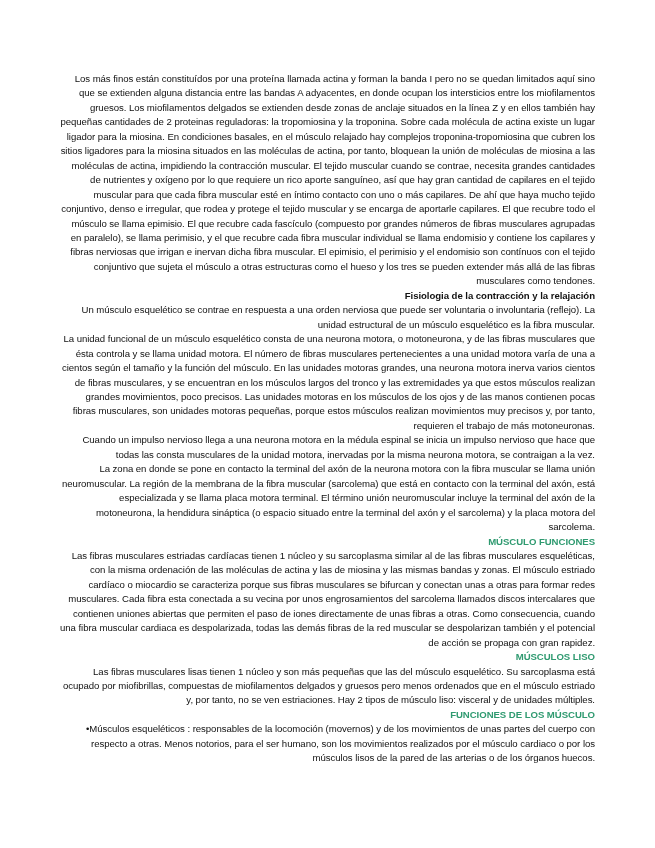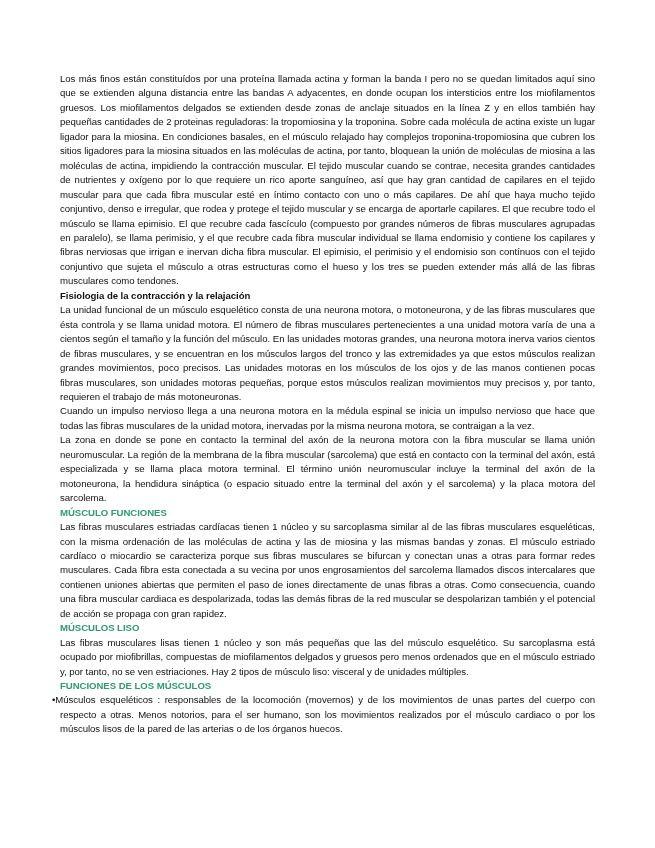--- a/index.html
+++ b/index.html
@@ -18,20 +18,21 @@
     font-size: 9.6px;
     line-height: 14.45px;
     color: #111111;
     box-sizing: border-box;
     padding: 70px 60px 0 60px;
     letter-spacing: -0.05px;
   }
   .content p {
     margin: 0;
     padding: 0;
+    text-align: right;
   }
   .para {
     text-align: justify;
   }
   .h-bold {
     font-weight: bold;
     color: #111111;
   }
   .h-green {
     font-weight: bold;
@@ -45,23 +46,24 @@
     display: inline;
   }
 </style>
 </head>
 <body>
 
 <div class="page" style="color: rgb(17, 17, 17);">
   <div class="content">
       <p class="para">Los más finos están constituídos por una proteína llamada actina y forman la banda I pero no se quedan limitados aquí sino que se extienden alguna distancia entre las bandas A adyacentes, en donde ocupan los intersticios entre los miofilamentos gruesos. Los miofilamentos delgados se extienden desde zonas de anclaje situados en la línea Z y en ellos también hay pequeñas cantidades de 2 proteinas reguladoras: la tropomiosina y la troponina. Sobre cada molécula de actina existe un lugar ligador para la miosina. En condiciones basales, en el músculo relajado hay complejos troponina-tropomiosina que cubren los sitios ligadores para la miosina situados en las moléculas de actina, por tanto, bloquean la unión de moléculas de miosina a las moléculas de actina, impidiendo la contracción muscular. El tejido muscular cuando se contrae, necesita grandes cantidades de nutrientes y oxígeno por lo que requiere un rico aporte sanguíneo, así que hay gran cantidad de capilares en el tejido muscular para que cada fibra muscular esté en íntimo contacto con uno o más capilares. De ahí que haya mucho tejido conjuntivo, denso e irregular, que rodea y protege el tejido muscular y se encarga de aportarle capilares. El que recubre todo el músculo se llama epimisio. El que recubre cada fascículo (compuesto por grandes números de fibras musculares agrupadas en paralelo), se llama perimisio, y el que recubre cada fibra muscular individual se llama endomisio y contiene los capilares y fibras nerviosas que irrigan e inervan dicha fibra muscular. El epimisio, el perimisio y el endomisio son contínuos con el tejido conjuntivo que sujeta el músculo a otras estructuras como el hueso y los tres se pueden extender más allá de las fibras musculares como tendones.</p>
       <p class="h-bold">Fisiologia de la contracción y la relajación</p>
+      <p class="para">Un músculo esquelético se contrae en respuesta a una orden nerviosa que puede ser voluntaria o involuntaria (reflejo). La unidad estructural de un músculo esquelético es la fibra muscular.</p>
       <p class="para">La unidad funcional de un músculo esquelético consta de una neurona motora, o motoneurona, y de las fibras musculares que ésta controla y se llama unidad motora. El número de fibras musculares pertenecientes a una unidad motora varía de una a cientos según el tamaño y la función del músculo. En las unidades motoras grandes, una neurona motora inerva varios cientos de fibras musculares, y se encuentran en los músculos largos del tronco y las extremidades ya que estos músculos realizan grandes movimientos, poco precisos. Las unidades motoras en los músculos de los ojos y de las manos contienen pocas fibras musculares, son unidades motoras pequeñas, porque estos músculos realizan movimientos muy precisos y, por tanto, requieren el trabajo de más motoneuronas.</p>
-      <p class="para">Cuando un impulso nervioso llega a una neurona motora en la médula espinal se inicia un impulso nervioso que hace que todas las fibras musculares de la unidad motora, inervadas por la misma neurona motora, se contraigan a la vez.</p>
+      <p class="para">Cuando un impulso nervioso llega a una neurona motora en la médula espinal se inicia un impulso nervioso que hace que todas las consta musculares de la unidad motora, inervadas por la misma neurona motora, se contraigan a la vez.</p>
       <p class="para">La zona en donde se pone en contacto la terminal del axón de la neurona motora con la fibra muscular se llama unión neuromuscular. La región de la membrana de la fibra muscular (sarcolema) que está en contacto con la terminal del axón, está especializada y se llama placa motora terminal. El término unión neuromuscular incluye la terminal del axón de la motoneurona, la hendidura sináptica (o espacio situado entre la terminal del axón y el sarcolema) y la placa motora del sarcolema.</p>
       <p class="h-green" style="color: rgb(47, 154, 112);">MÚSCULO FUNCIONES</p>
       <p class="para">Las fibras musculares estriadas cardíacas tienen 1 núcleo y su sarcoplasma similar al de las fibras musculares esqueléticas, con la misma ordenación de las moléculas de actina y las de miosina y las mismas bandas y zonas. El músculo estriado cardíaco o miocardio se caracteriza porque sus fibras musculares se bifurcan y conectan unas a otras para formar redes musculares. Cada fibra esta conectada a su vecina por unos engrosamientos del sarcolema llamados discos intercalares que contienen uniones abiertas que permiten el paso de iones directamente de unas fibras a otras. Como consecuencia, cuando una fibra muscular cardiaca es despolarizada, todas las demás fibras de la red muscular se despolarizan también y el potencial de acción se propaga con gran rapidez.</p>
       <p class="h-green" style="color: rgb(47, 154, 112);">MÚSCULOS LISO</p>
       <p class="para">Las fibras musculares lisas tienen 1 núcleo y son más pequeñas que las del músculo esquelético. Su sarcoplasma está ocupado por miofibrillas, compuestas de miofilamentos delgados y gruesos pero menos ordenados que en el músculo estriado y, por tanto, no se ven estriaciones. Hay 2 tipos de músculo liso: visceral y de unidades múltiples.</p>
-      <p class="h-green" style="color: rgb(47, 154, 112);">FUNCIONES DE LOS MÚSCULOS</p>
+      <p class="h-green" style="color: rgb(47, 154, 112);">FUNCIONES DE LOS MÚSCULO</p>
       <p class="para bullet"><span class="bullet-marker">•</span><span>Músculos esqueléticos : responsables de la locomoción (movernos) y de los movimientos de unas partes del cuerpo con respecto a otras. Menos notorios, para el ser humano, son los movimientos realizados por el músculo cardiaco o por los músculos lisos de la pared de las arterias o de los órganos huecos.</span></p>
     </div>
 </div>
 
 </body></html>

